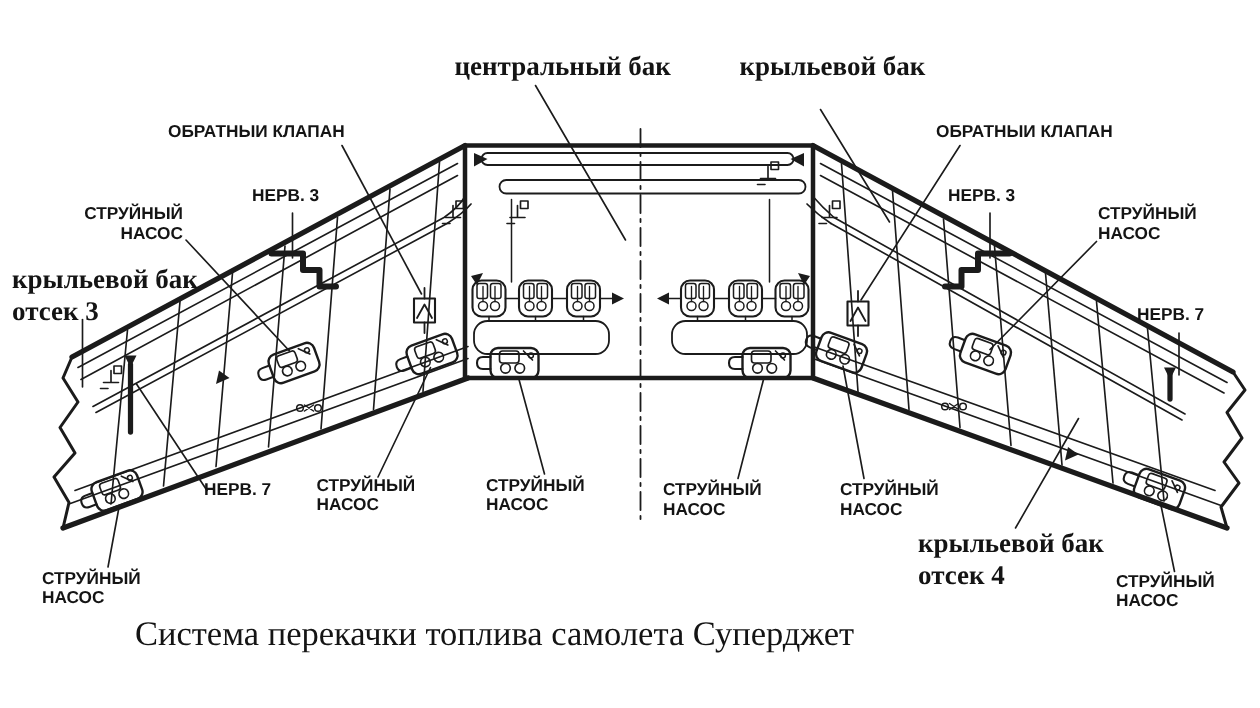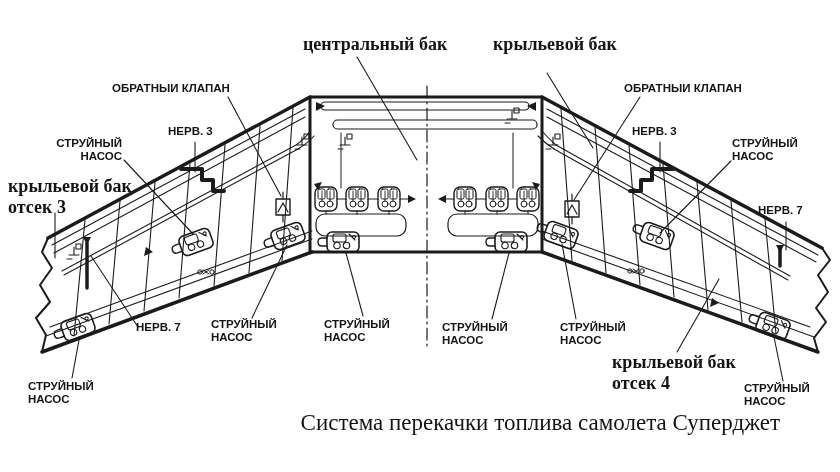--- a/index.html
+++ b/index.html
@@ -6,21 +6,21 @@
   #stage{position:relative;width:840px;height:472px;background:#fff;overflow:hidden;
          font-family:"Liberation Sans",sans-serif;color:#141414;}
   #diagram-svg{position:absolute;left:0;top:0;}
   .lbl{position:absolute;font-family:"Liberation Sans",sans-serif;font-weight:bold;
        font-size:11.5px;line-height:13px;color:#141414;letter-spacing:0px;}
   .lbl.center{text-align:left;}
   .lbl.right{text-align:right;}
   .serif{font-family:"Liberation Serif",serif;font-weight:bold;
          font-size:18px;line-height:21px;color:#141414;}
   .caption{position:absolute;font-family:"Liberation Serif",serif;font-size:23px;
-           color:#141414;text-align:right;}
+           color:#141414;text-align:left;}
 </style>
 </head>
 <body>
 
 <div id="stage">
 
   <svg id="diagram-svg" width="840" height="472" viewBox="0 0 840 472" fill="none" stroke="#1b1b1b" stroke-linecap="round" stroke-linejoin="round">
 
     <defs>
 

